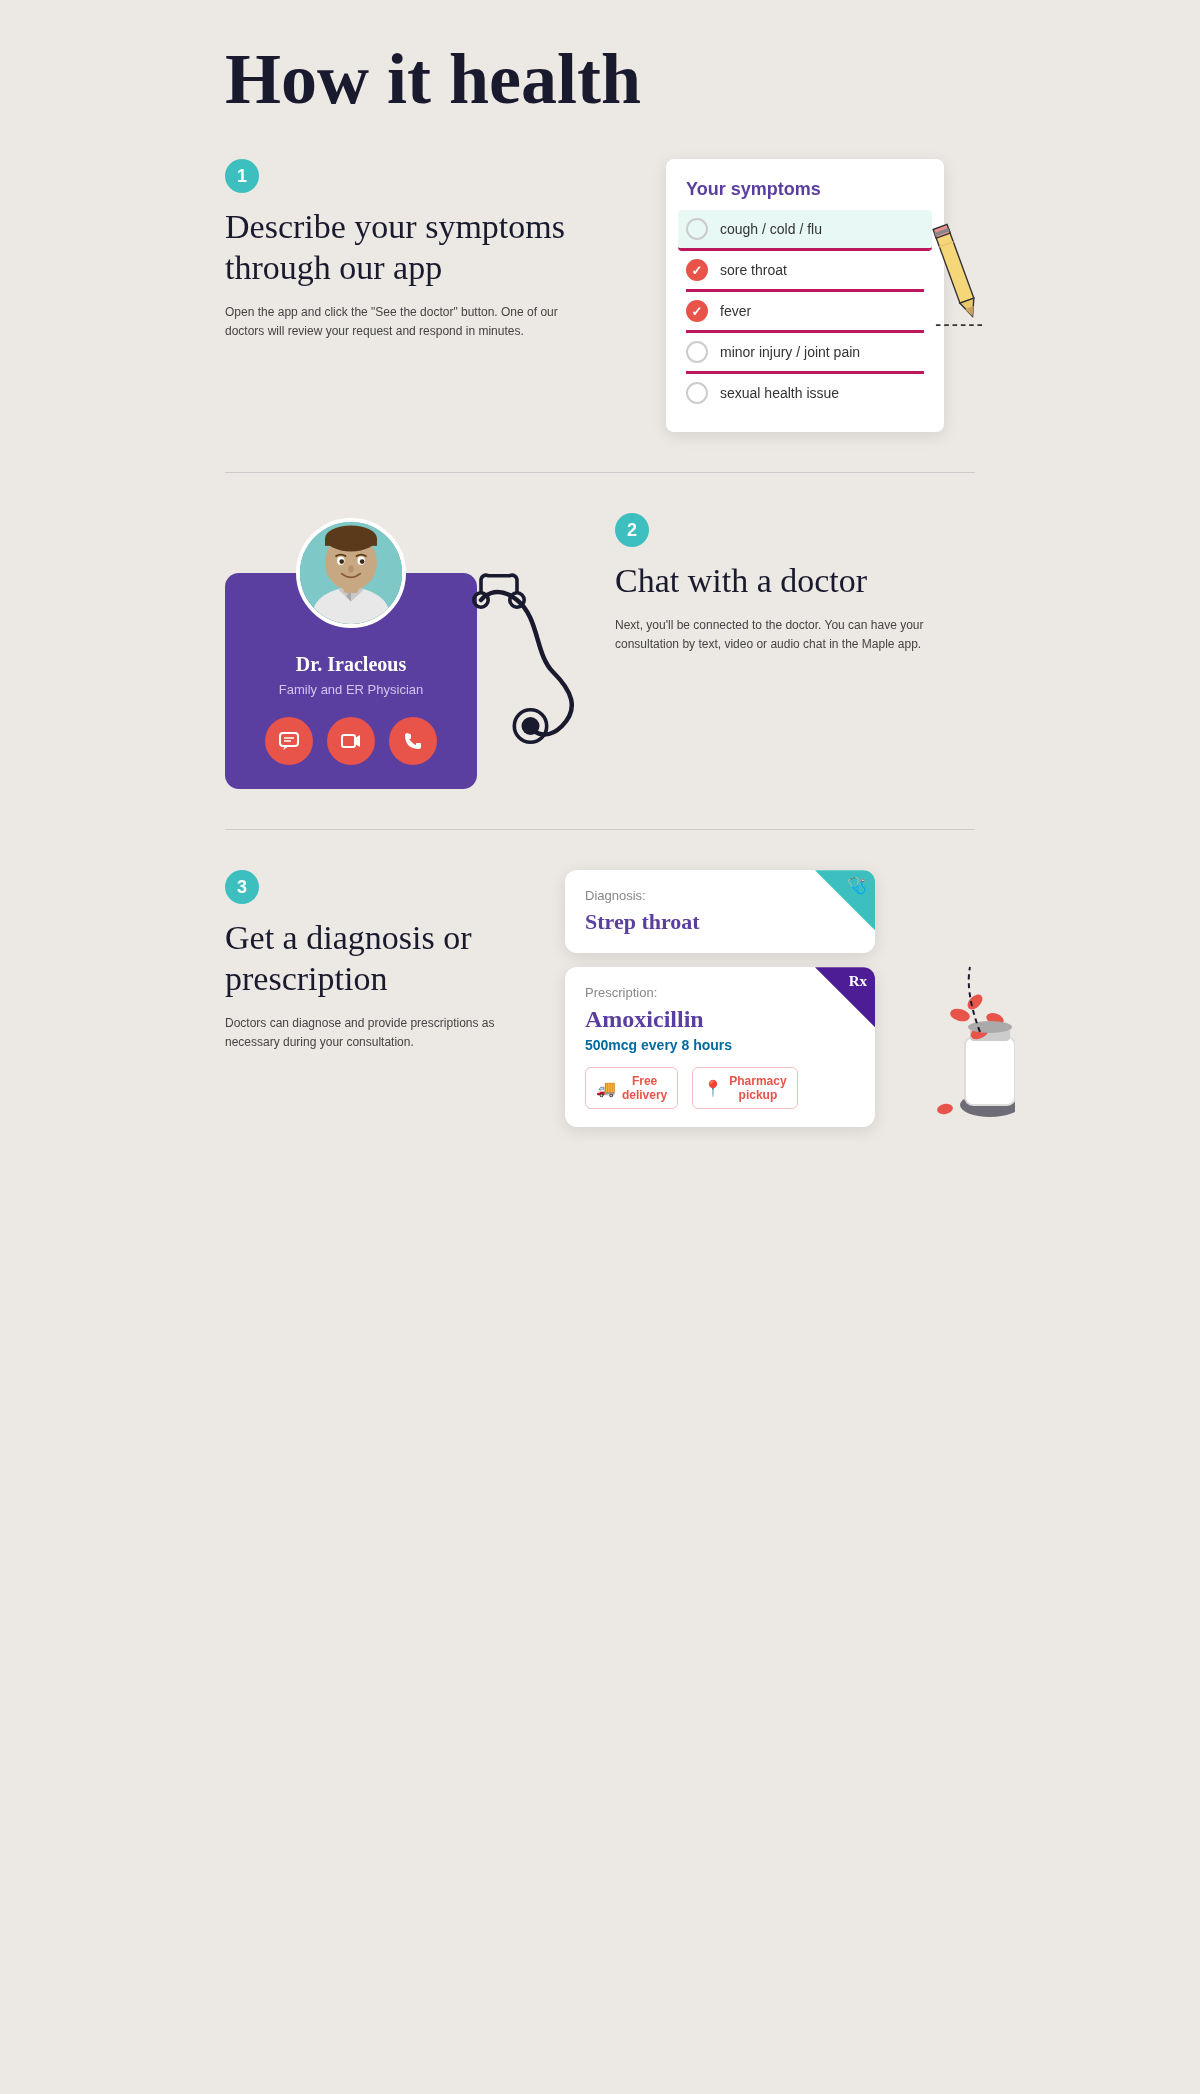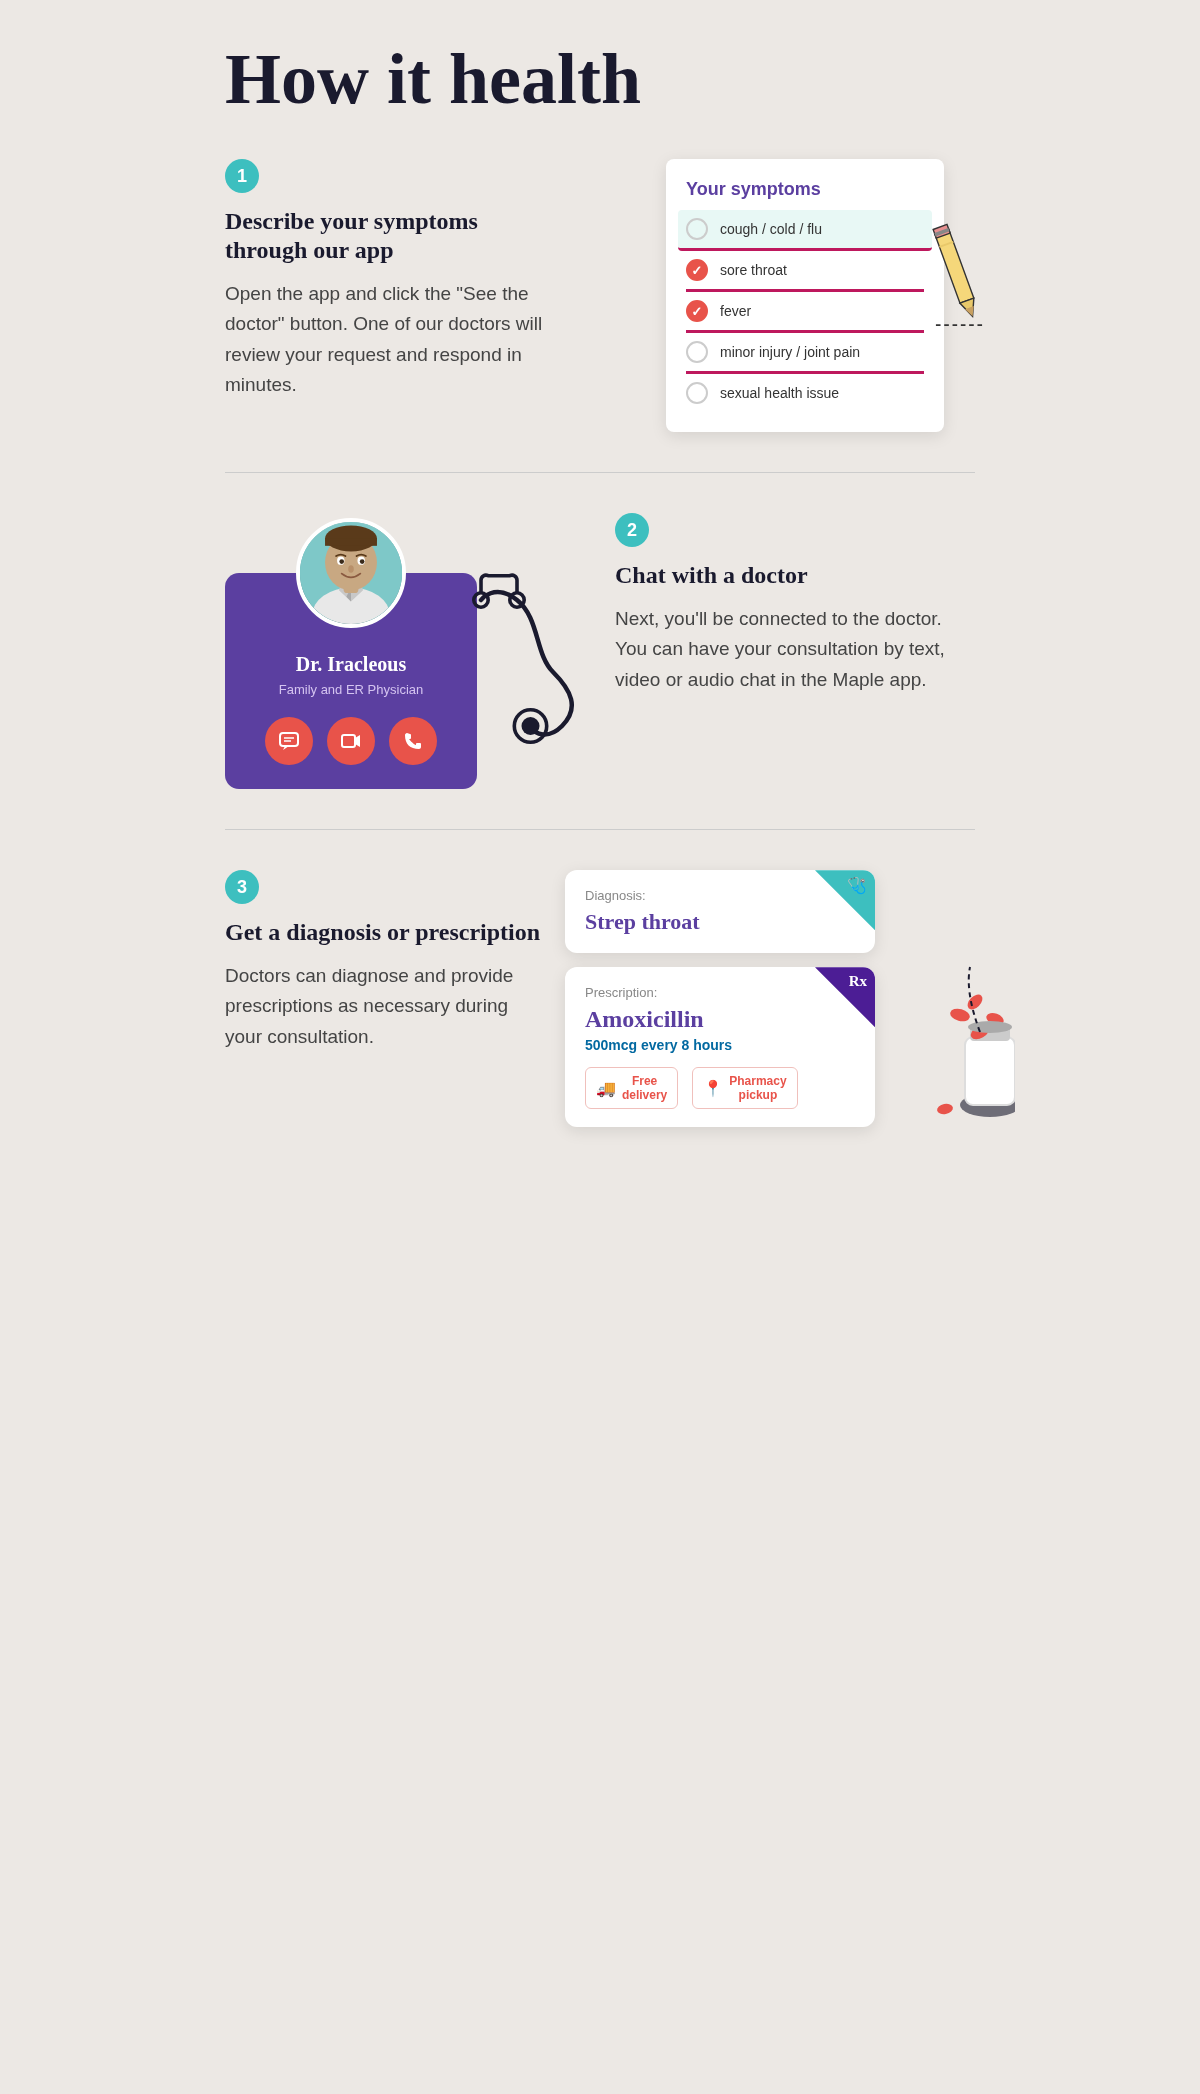--- a/index.html
+++ b/index.html
@@ -42,30 +42,30 @@
       font-family: Arial, sans-serif;
       font-size: 18px;
       font-weight: bold;
       display: flex;
       align-items: center;
       justify-content: center;
       margin-bottom: 14px;
     }
 
     .step-heading {
-      font-size: 24px;
-      font-weight: 700;
+      font-size: 34px;
+      font-weight: 400;
       color: #1a1a2e;
       margin-bottom: 14px;
       line-height: 1.2;
       font-family: Georgia, serif;
     }
 
     .step-description {
-      font-size: 19px;
+      font-size: 12px;
       color: #444;
       line-height: 1.6;
       font-family: Arial, sans-serif;
     }
 
     
     .divider {
       border: none;
       border-top: 1px solid #ccc;
       margin: 40px 0;

